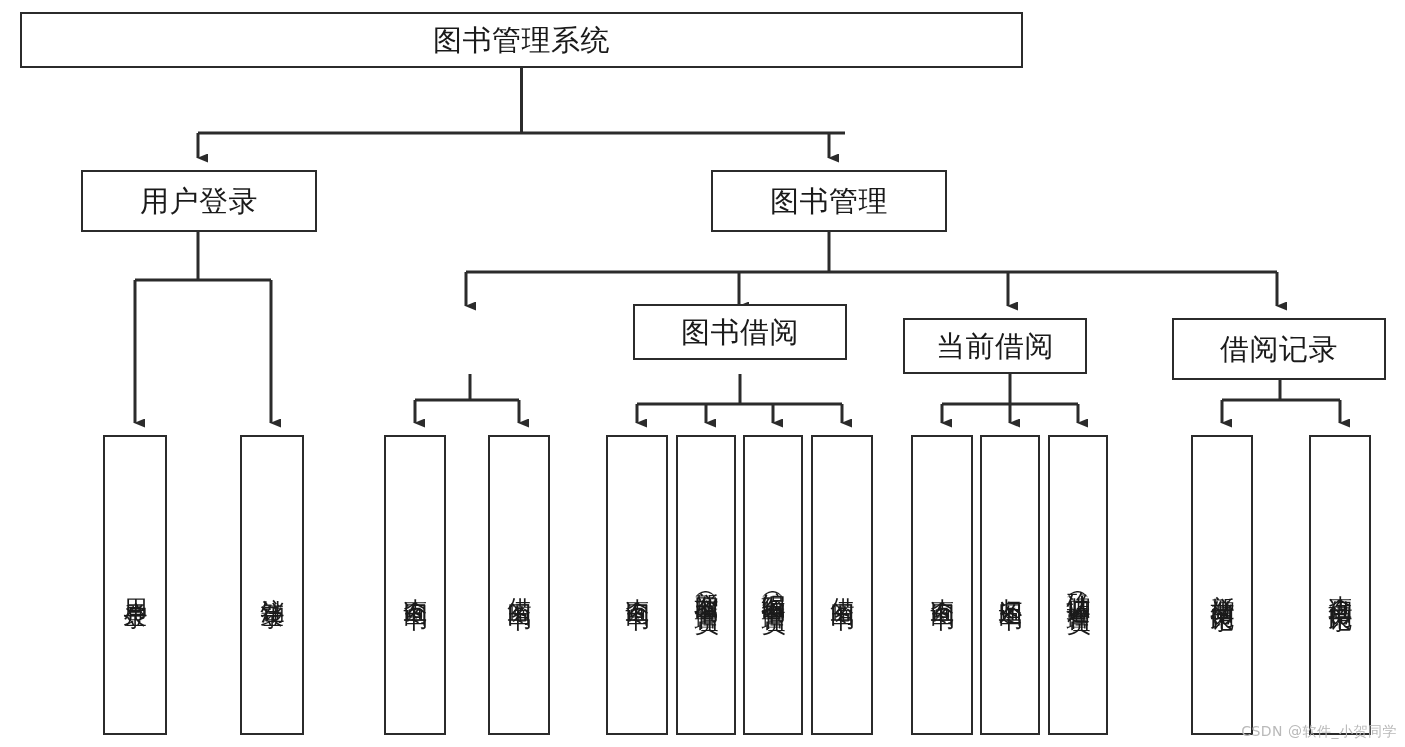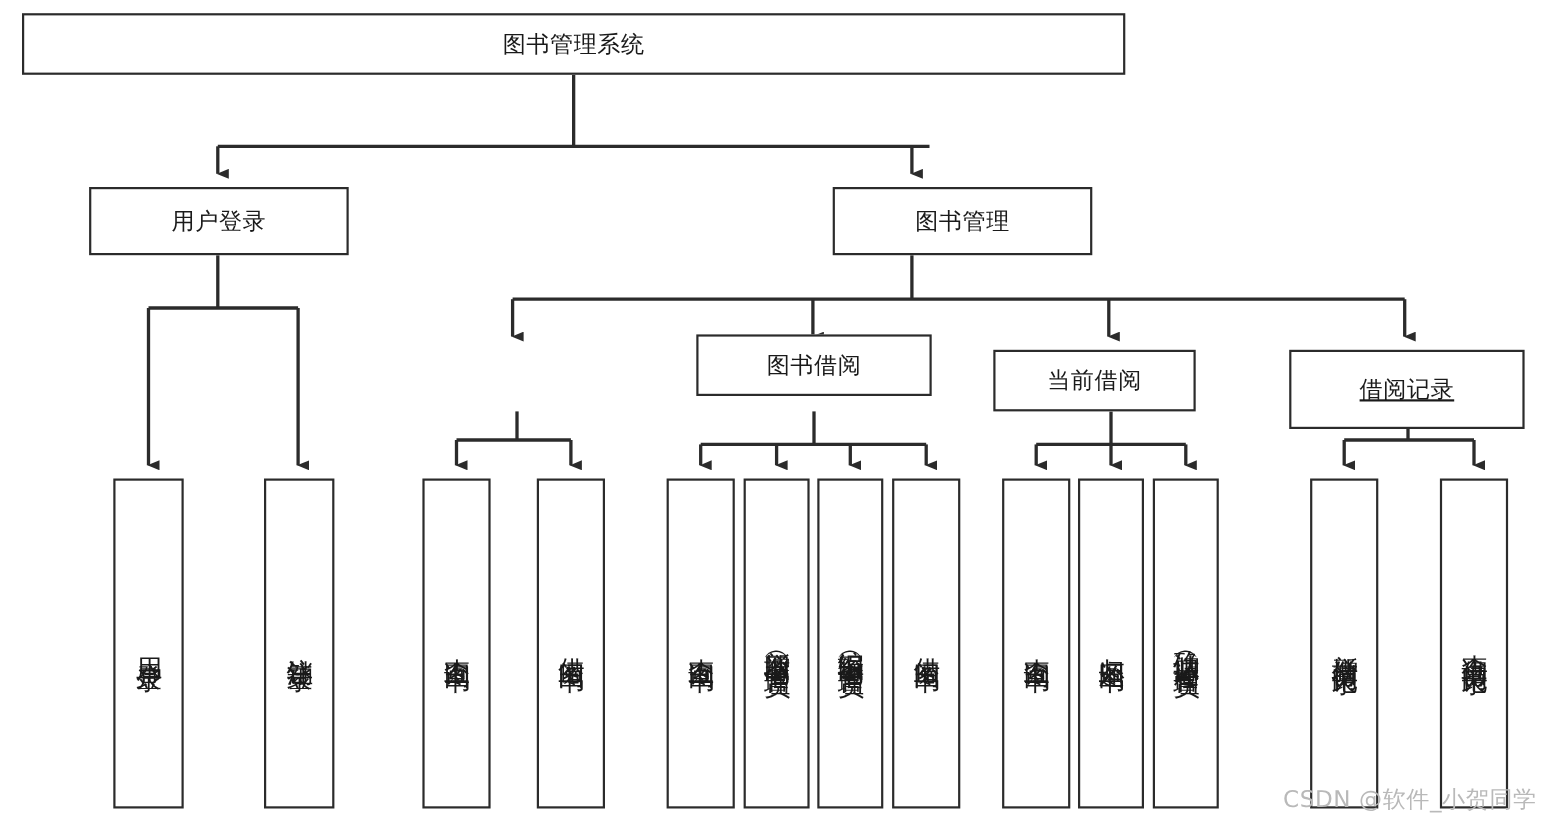--- a/index.html
+++ b/index.html
@@ -35,40 +35,40 @@
     justify-content: center;
     color: #1a1a1a;
   }
   .node-label {
     display: block;
     text-align: center;
     line-height: 1.18;
     letter-spacing: 0.5px;
   }
   .node.horizontal .node-label {
-    font-size: 21px;
+    font-size: 29px;
     white-space: nowrap;
   }
   .node.vertical {
     align-items: center;
     justify-content: center;
   }
   .node.vertical .node-label {
     writing-mode: vertical-rl;
     text-orientation: upright;
     font-size: 24px;
     line-height: 1.05;
     letter-spacing: 3px;
     white-space: nowrap;
   }
   #watermark {
     position: absolute;
     right: 8px;
     bottom: 6px;
-    font-size: 21px;
+    font-size: 14px;
     color: #b9b9b9;
     letter-spacing: 0.5px;
     white-space: nowrap;
     pointer-events: none;
     margin-left: 24px;
   }
 </style>
 </head>
 <body>
 
@@ -125,31 +125,31 @@
     </g>
   </svg>
 
   <div class="node horizontal" style="left:20px; top:12px; width:1003px; height:56px;">
     <span class="node-label">图书管理系统</span>
   </div>
 
   <div class="node horizontal" style="left:81px; top:170px; width:236px; height:62px;">
     <span class="node-label">用户登录</span>
   </div>
-  <div class="node horizontal" style="left:711px; top:170px; width:236px; height:62px;margin-left:46px;">
+  <div class="node horizontal" style="left:711px; top:170px; width:236px; height:62px;">
     <span class="node-label">图书管理</span>
   </div>
 
   <div class="node horizontal" style="left:633px; top:304px; width:214px; height:56px;">
     <span class="node-label">图书借阅</span>
   </div>
   <div class="node horizontal" style="left:903px; top:318px; width:184px; height:56px;">
     <span class="node-label">当前借阅</span>
   </div>
-  <div class="node horizontal" style="left:1172px; top:318px; width:214px; height:72px;text-decoration:underline;">
+  <div class="node horizontal" style="left:1172px; top:318px; width:214px; height:62px;">
     <span class="node-label">借阅记录</span>
   </div>
 
   <div class="node vertical" style="left:103px; top:435px; width:64px; height:300px;">
     <span class="node-label">用户登录</span>
   </div>
   <div class="node vertical" style="left:240px; top:435px; width:64px; height:300px;">
     <span class="node-label">注销登录</span>
   </div>
 

